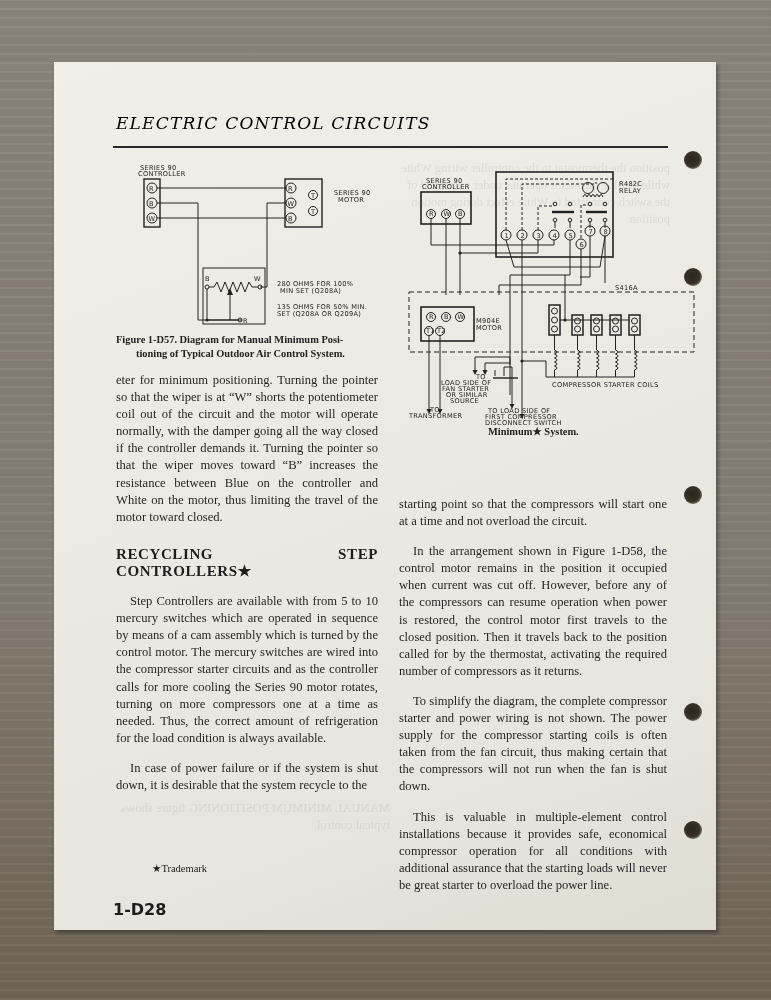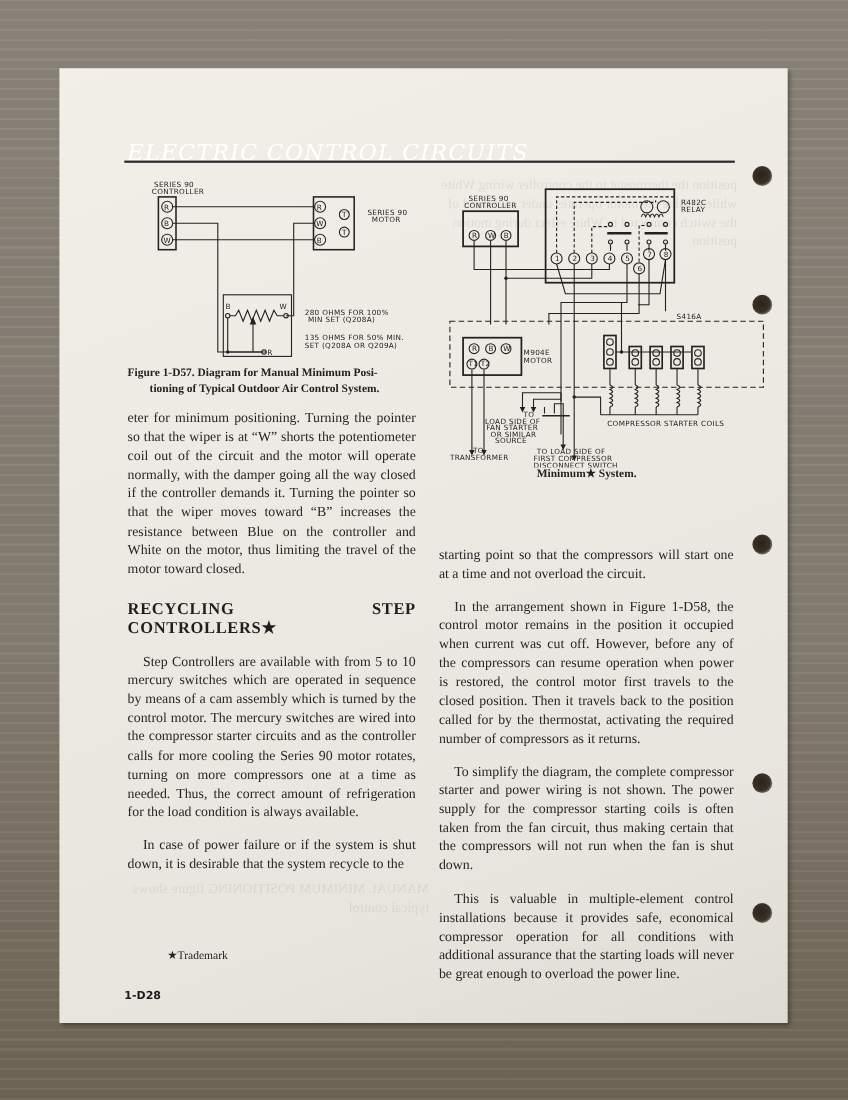--- a/index.html
+++ b/index.html
@@ -3,31 +3,31 @@
 <meta charset="utf-8">
 <style>
   html,body{margin:0;padding:0;}
   body{width:771px;height:1000px;overflow:hidden;background:#8c8579;position:relative;font-family:"DejaVu Serif","Liberation Serif",serif;}
   .board{position:absolute;inset:0;background:
       repeating-linear-gradient(0deg, rgba(255,255,255,0.03) 0px, rgba(255,255,255,0.03) 2px, rgba(0,0,0,0.035) 2px, rgba(0,0,0,0.035) 9px),
       linear-gradient(180deg,#8d867b 0%,#857d71 60%,#6f6656 100%);}
   .page{position:absolute;left:54px;top:62px;width:662px;height:868px;background:linear-gradient(160deg,#f1efe8 0%,#eceae3 40%,#e7e5de 80%,#dedbd2 100%);
         box-shadow:2px 3px 4px rgba(0,0,0,0.35);}
   .hole{position:absolute;left:684px;width:18px;height:18px;border-radius:50%;background:radial-gradient(circle at 45% 45%,#2a241b 0%,#3a3127 55%,#8a8174 75%,#d8d4ca 100%);}
-  .running-head{position:absolute;left:116px;top:126px;font-family:"DejaVu Serif","Liberation Serif",serif;font-style:italic;font-size:20px;letter-spacing:1.2px;color:#ffffff;}
+  .running-head{position:absolute;left:116px;top:113px;font-family:"DejaVu Serif","Liberation Serif",serif;font-style:italic;font-size:17px;letter-spacing:1.2px;color:#000000;}
   .head-rule{position:absolute;left:113px;top:146px;width:555px;height:2px;background:#2a2a2a;}
   .col{position:absolute;font-family:"Liberation Serif","DejaVu Serif",serif;color:#262626;font-size:12.6px;line-height:17.1px;text-align:justify;}
   .col p{margin:0 0 0 0;}
   .col p.gap{margin-top:13px;}
   .col p.indent{text-indent:14px;}
   .section-title{font-family:"Liberation Serif","DejaVu Serif",serif;font-weight:bold;font-size:15px;letter-spacing:0.6px;color:#1e1e1e;margin:20px 0 4px 0;}
   .caption{position:absolute;font-family:"Liberation Serif","DejaVu Serif",serif;font-weight:bold;font-size:10.4px;color:#222;line-height:14px;}
   .dlabel{font-family:"DejaVu Sans","Liberation Sans",sans-serif;font-size:6.6px;fill:#222;letter-spacing:0.3px;}
   .footnote{position:absolute;left:116px;top:862px;font-size:10.5px;font-family:"Liberation Serif",serif;color:#222;margin-left:36px;}
-  .folio{position:absolute;left:113px;top:900px;font-size:10px;font-weight:bold;font-family:"DejaVu Sans","Liberation Sans",sans-serif;color:#1c1c1c;}
+  .folio{position:absolute;left:113px;top:900px;font-size:16px;font-weight:bold;font-family:"DejaVu Sans","Liberation Sans",sans-serif;color:#1c1c1c;}
   .ghost{position:absolute;color:rgba(60,60,60,0.09);font-family:"Liberation Serif",serif;font-size:12.6px;line-height:17px;pointer-events:none;transform:scaleX(-1);}
 </style>
 </head>
 <body>
 
 <div class="board"></div>
 
 <div class="page"></div>
 
 <div class="hole" style="top:151px"></div>
@@ -270,17 +270,17 @@
   <p>eter for minimum positioning. Turning the pointer so that the wiper is at “W” shorts the potentiometer coil out of the circuit and the motor will operate normally, with the damper going all the way closed if the controller demands it. Turning the pointer so that the wiper moves toward “B” increases the resistance between Blue on the controller and White on the motor, thus limiting the travel of the motor toward closed.</p>
   <div class="section-title">RECYCLING STEP CONTROLLERS★</div>
   <p class="gap indent">Step Controllers are available with from 5 to 10 mercury switches which are operated in sequence by means of a cam assembly which is turned by the control motor. The mercury switches are wired into the compressor starter circuits and as the controller calls for more cooling the Series 90 motor rotates, turning on more compressors one at a time as needed. Thus, the correct amount of refrigeration for the load condition is always available.</p>
   <p class="gap indent">In case of power failure or if the system is shut down, it is desirable that the system recycle to the</p>
 </div>
 
 <div class="col" style="left:399px;top:496px;width:268px;">
   <p>starting point so that the compressors will start one at a time and not overload the circuit.</p>
   <p class="gap indent">In the arrangement shown in Figure 1-D58, the control motor remains in the position it occupied when current was cut off. However, before any of the compressors can resume operation when power is restored, the control motor first travels to the closed position. Then it travels back to the position called for by the thermostat, activating the required number of compressors as it returns.</p>
   <p class="gap indent">To simplify the diagram, the complete compressor starter and power wiring is not shown. The power supply for the compressor starting coils is often taken from the fan circuit, thus making certain that the compressors will not run when the fan is shut down.</p>
-  <p class="gap indent">This is valuable in multiple-element control installations because it provides safe, economical compressor operation for all conditions with additional assurance that the starting loads will never be great enough to overload the power line.</p>
+  <p class="gap indent">This is valuable in multiple-element control installations because it provides safe, economical compressor operation for all conditions with additional assurance that the starting loads will never be great starter to overload the power line.</p>
 </div>
 
 <div class="footnote">★Trademark</div>
 <div class="folio">1-D28</div>
 
 </body></html>

